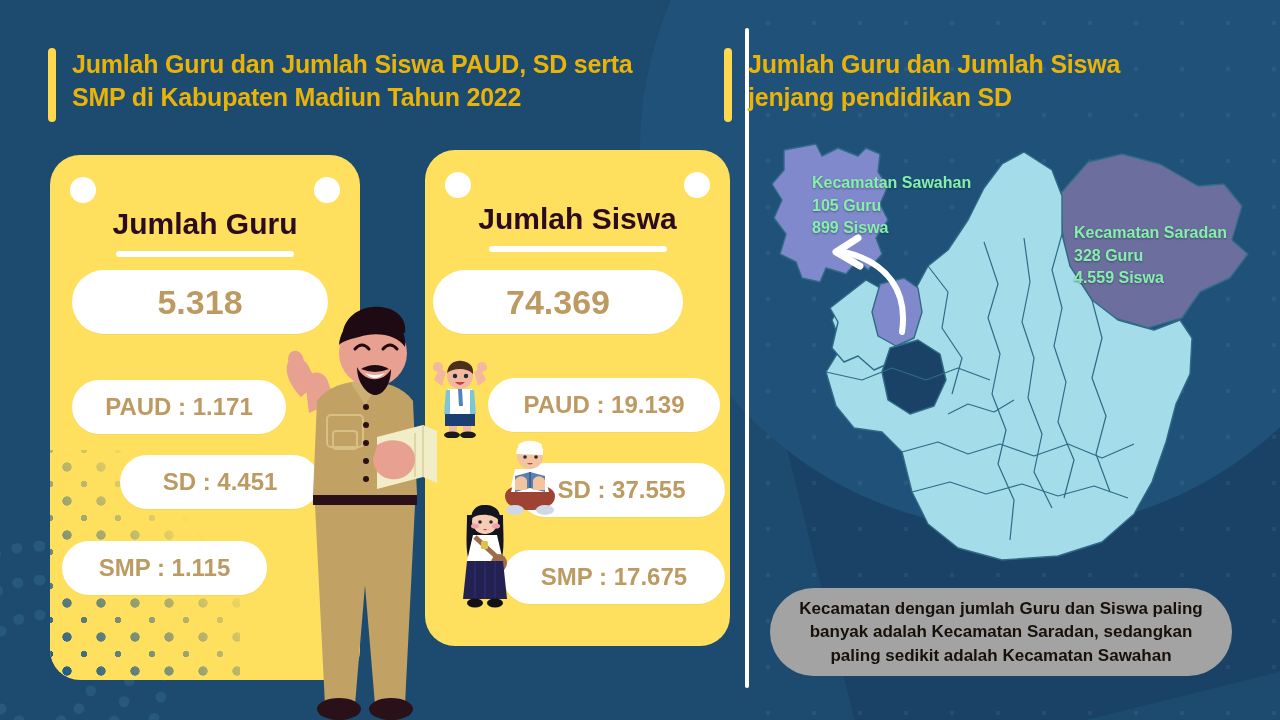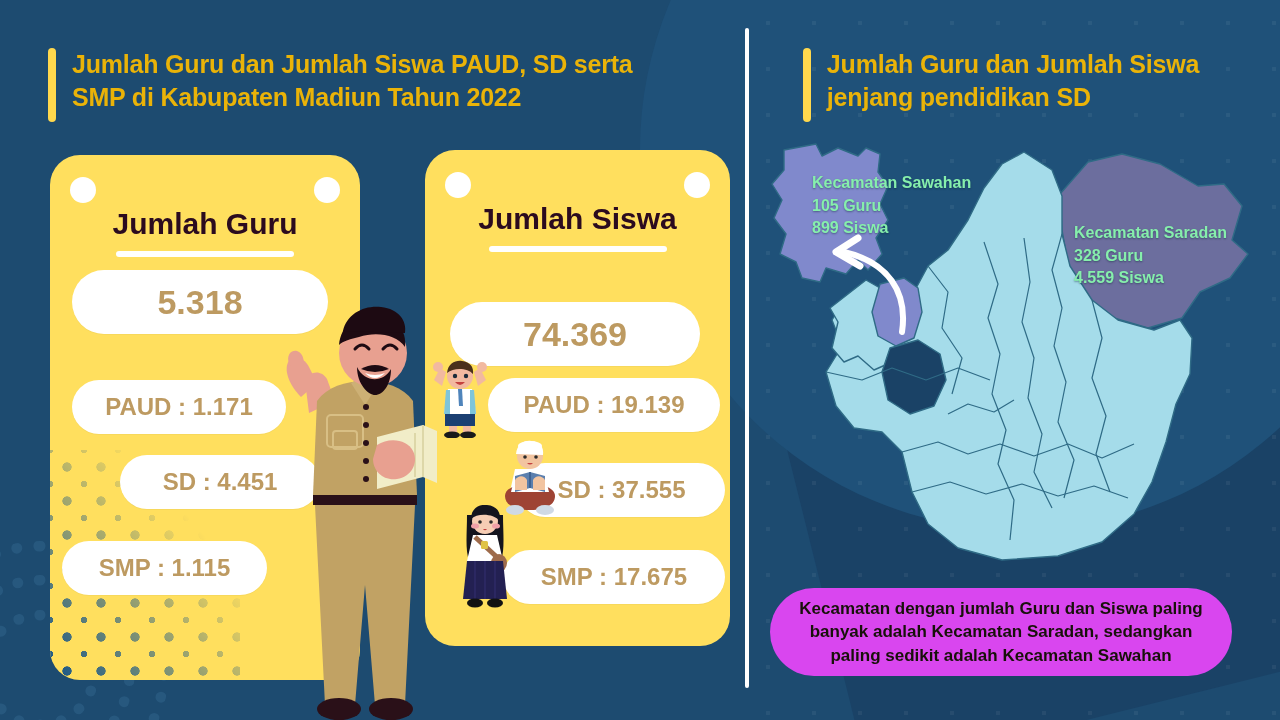--- a/index.html
+++ b/index.html
@@ -67,21 +67,21 @@
   .heading .htext {
     color: #eab308;
     font-weight: bold;
     font-size: 25px;
     line-height: 1.32;
     letter-spacing: -0.2px;
     white-space: pre-line;
   }
   #heading-left  { left: 48px;  top: 48px; width: 680px; }
   #heading-left .accent-bar { height: 74px; }
-  #heading-right { left: 766px; top: 48px; width: 470px; justify-content: center; }
+  #heading-right { left: 724px; top: 48px; width: 470px; }
   #heading-right .accent-bar { height: 74px; }
 
   
   .stat-card {
     position: absolute;
     background: #ffdf5e;
     border-radius: 30px;
     overflow: hidden;
   }
   #card-guru  { left: 50px;  top: 155px; width: 310px; height: 525px; padding-left: 13px; }
@@ -135,21 +135,21 @@
   .pill-total { font-size: 34px; }
   .pill-sub   { font-size: 24px; }
 
   
   #guru-total { left: 22px;  top: 115px; width: 256px; height: 64px; }
   #guru-paud  { left: 22px;  top: 225px; width: 214px; height: 54px; }
   #guru-sd    { left: 70px;  top: 300px; width: 200px; height: 54px; }
   #guru-smp   { left: 12px;  top: 386px; width: 205px; height: 54px; }
 
   
-  #siswa-total { left: 25px; top: 120px; width: 250px; height: 64px; margin-top: 32px; }
+  #siswa-total { left: 8px; top: 120px; width: 250px; height: 64px; }
   #siswa-paud  { left: 63px; top: 228px; width: 232px; height: 54px; }
   #siswa-sd    { left: 93px; top: 313px; width: 207px; height: 54px; }
   #siswa-smp   { left: 78px; top: 400px; width: 222px; height: 54px; }
 
   
   .illus { position: absolute; }
   #teacher-illustration { left: 265px; top: 305px; width: 200px; height: 415px; }
   #kid-paud  { left: 428px; top: 358px; width: 64px;  height: 80px; }
   #kid-sd    { left: 495px; top: 440px; width: 70px;  height: 78px; }
   #kid-smp   { left: 455px; top: 505px; width: 60px;  height: 104px; }
@@ -172,21 +172,21 @@
     text-shadow: 0 1px 2px rgba(10,30,50,0.45);
   }
   #label-sawahan { left: 812px; top: 172px; width: 220px; }
   #label-saradan { left: 1074px; top: 222px; width: 200px; }
 
   
   #note-box {
     position: absolute;
     left: 770px; top: 588px;
     width: 462px; height: 88px;
-    background: #d946ef;
+    background: #a3a3a3;
     border-radius: 44px;
     display: flex; align-items: center; justify-content: center;
     text-align: center;
     padding: 0 16px;
   }
   #note-box .note-text {
     color: #18110a;
     font-weight: bold;
     font-size: 17px;
     line-height: 1.38;

